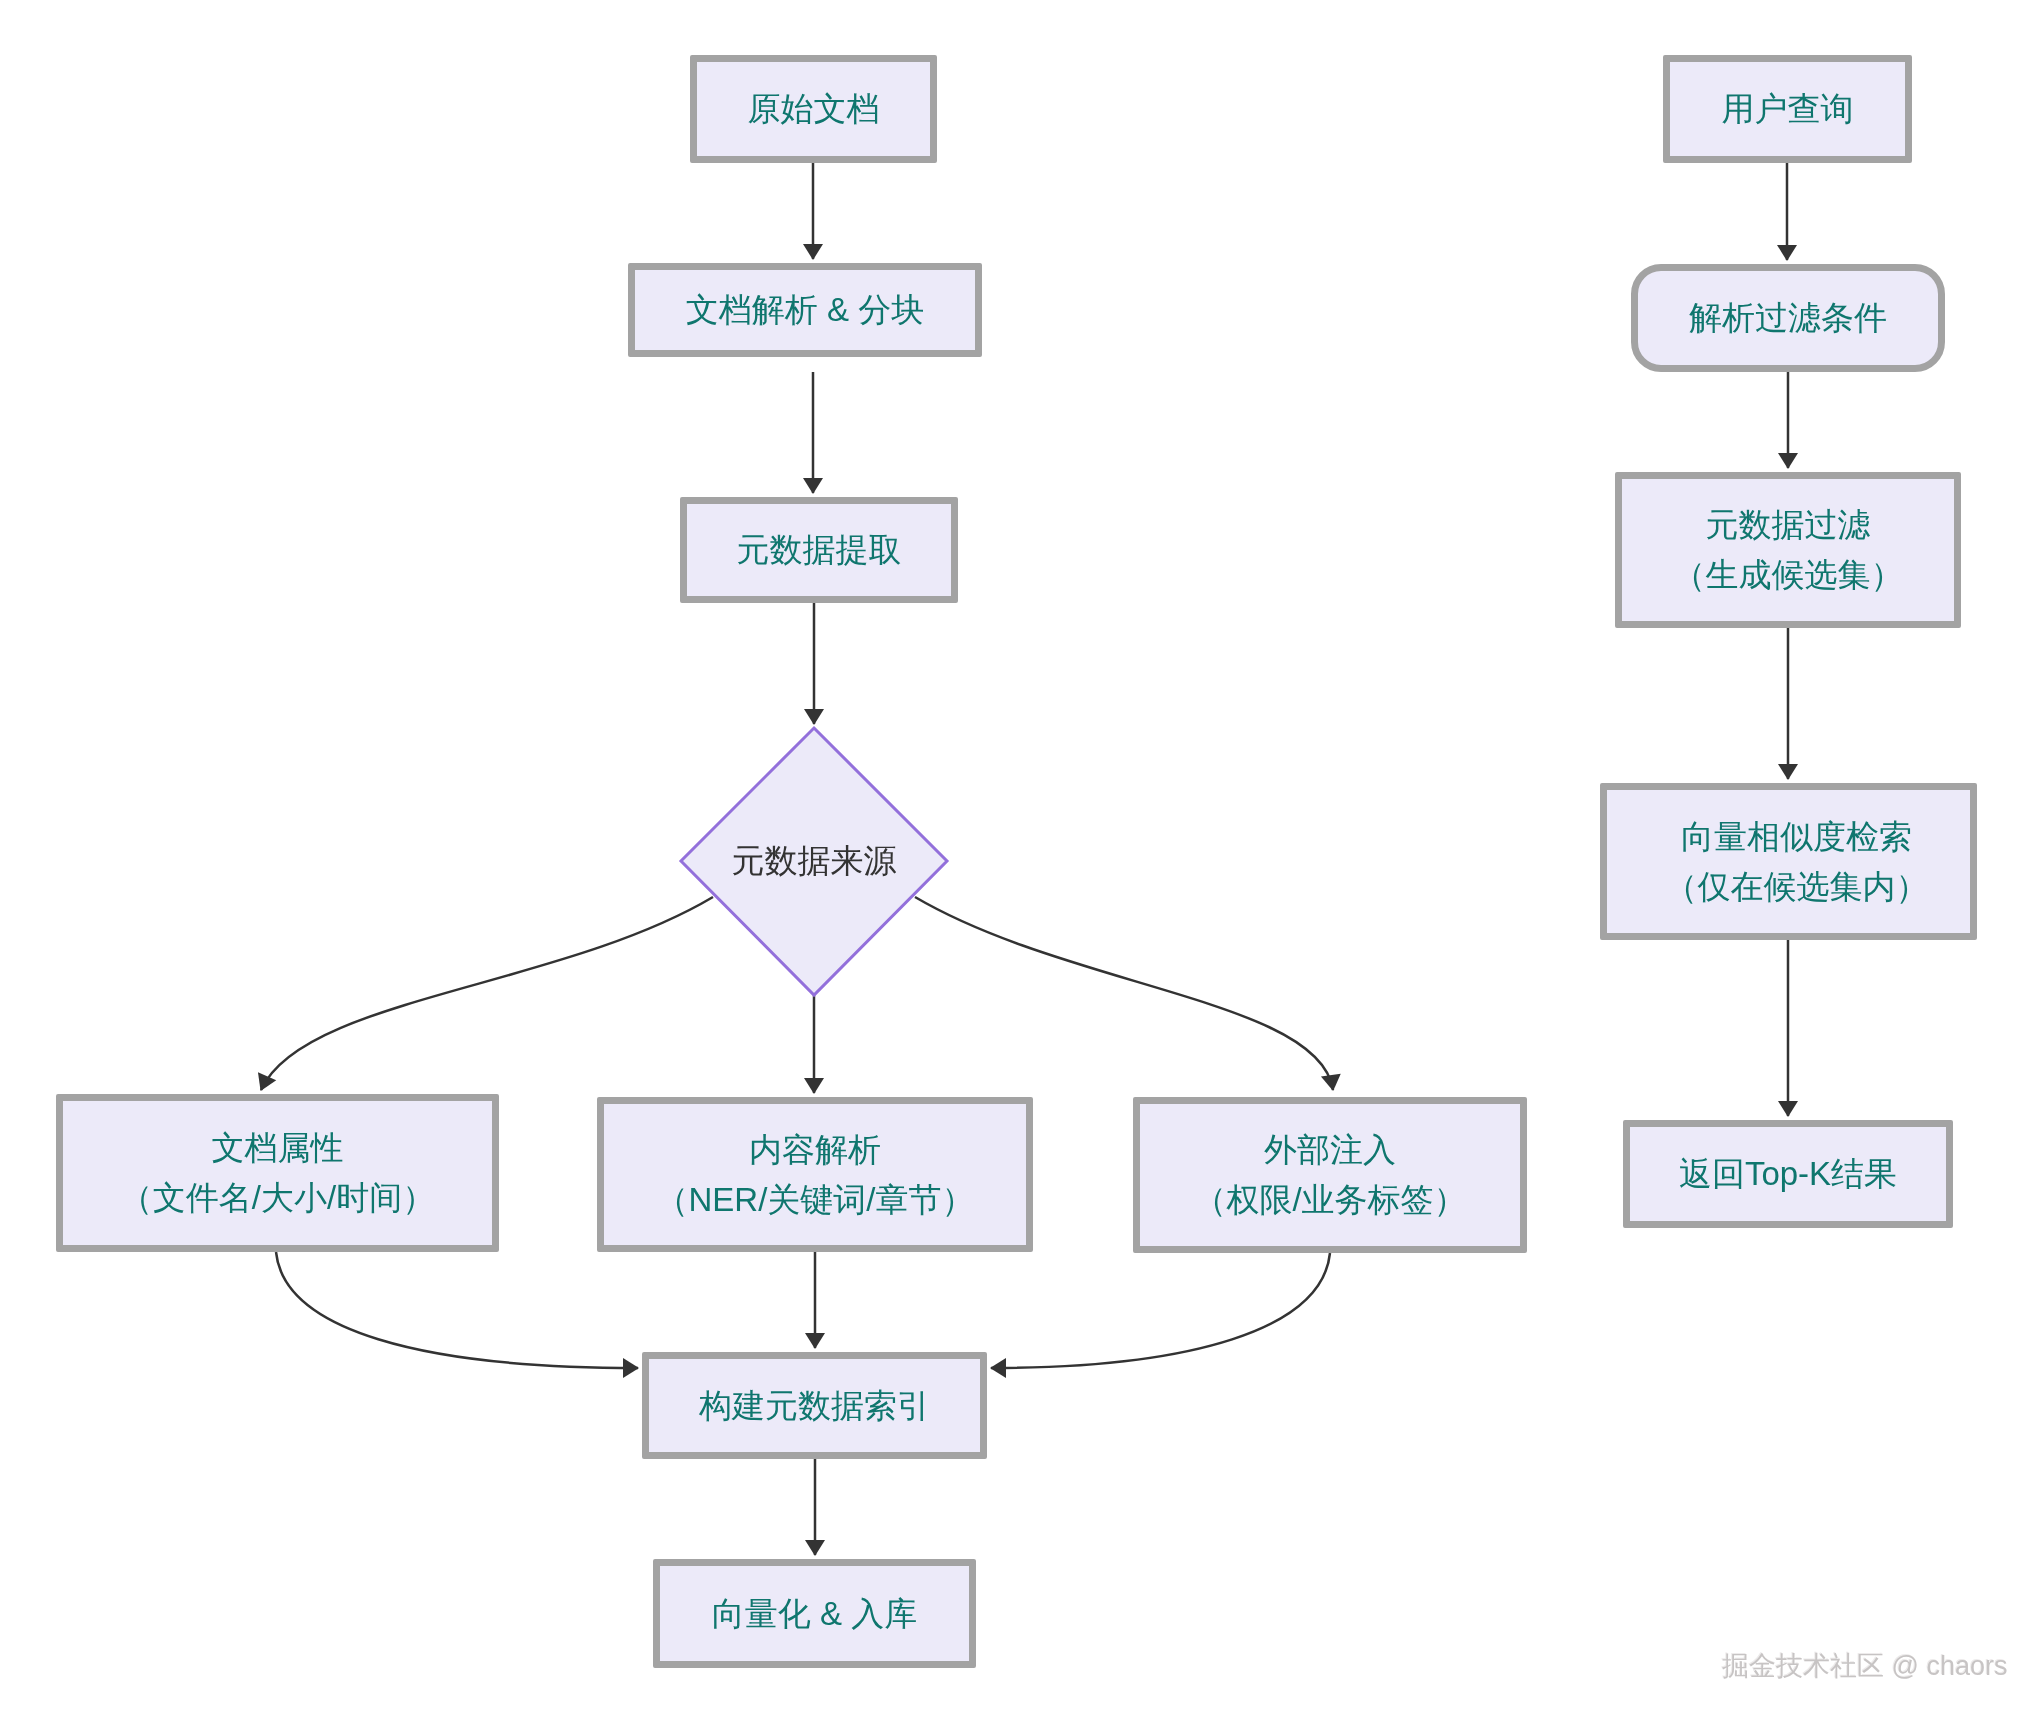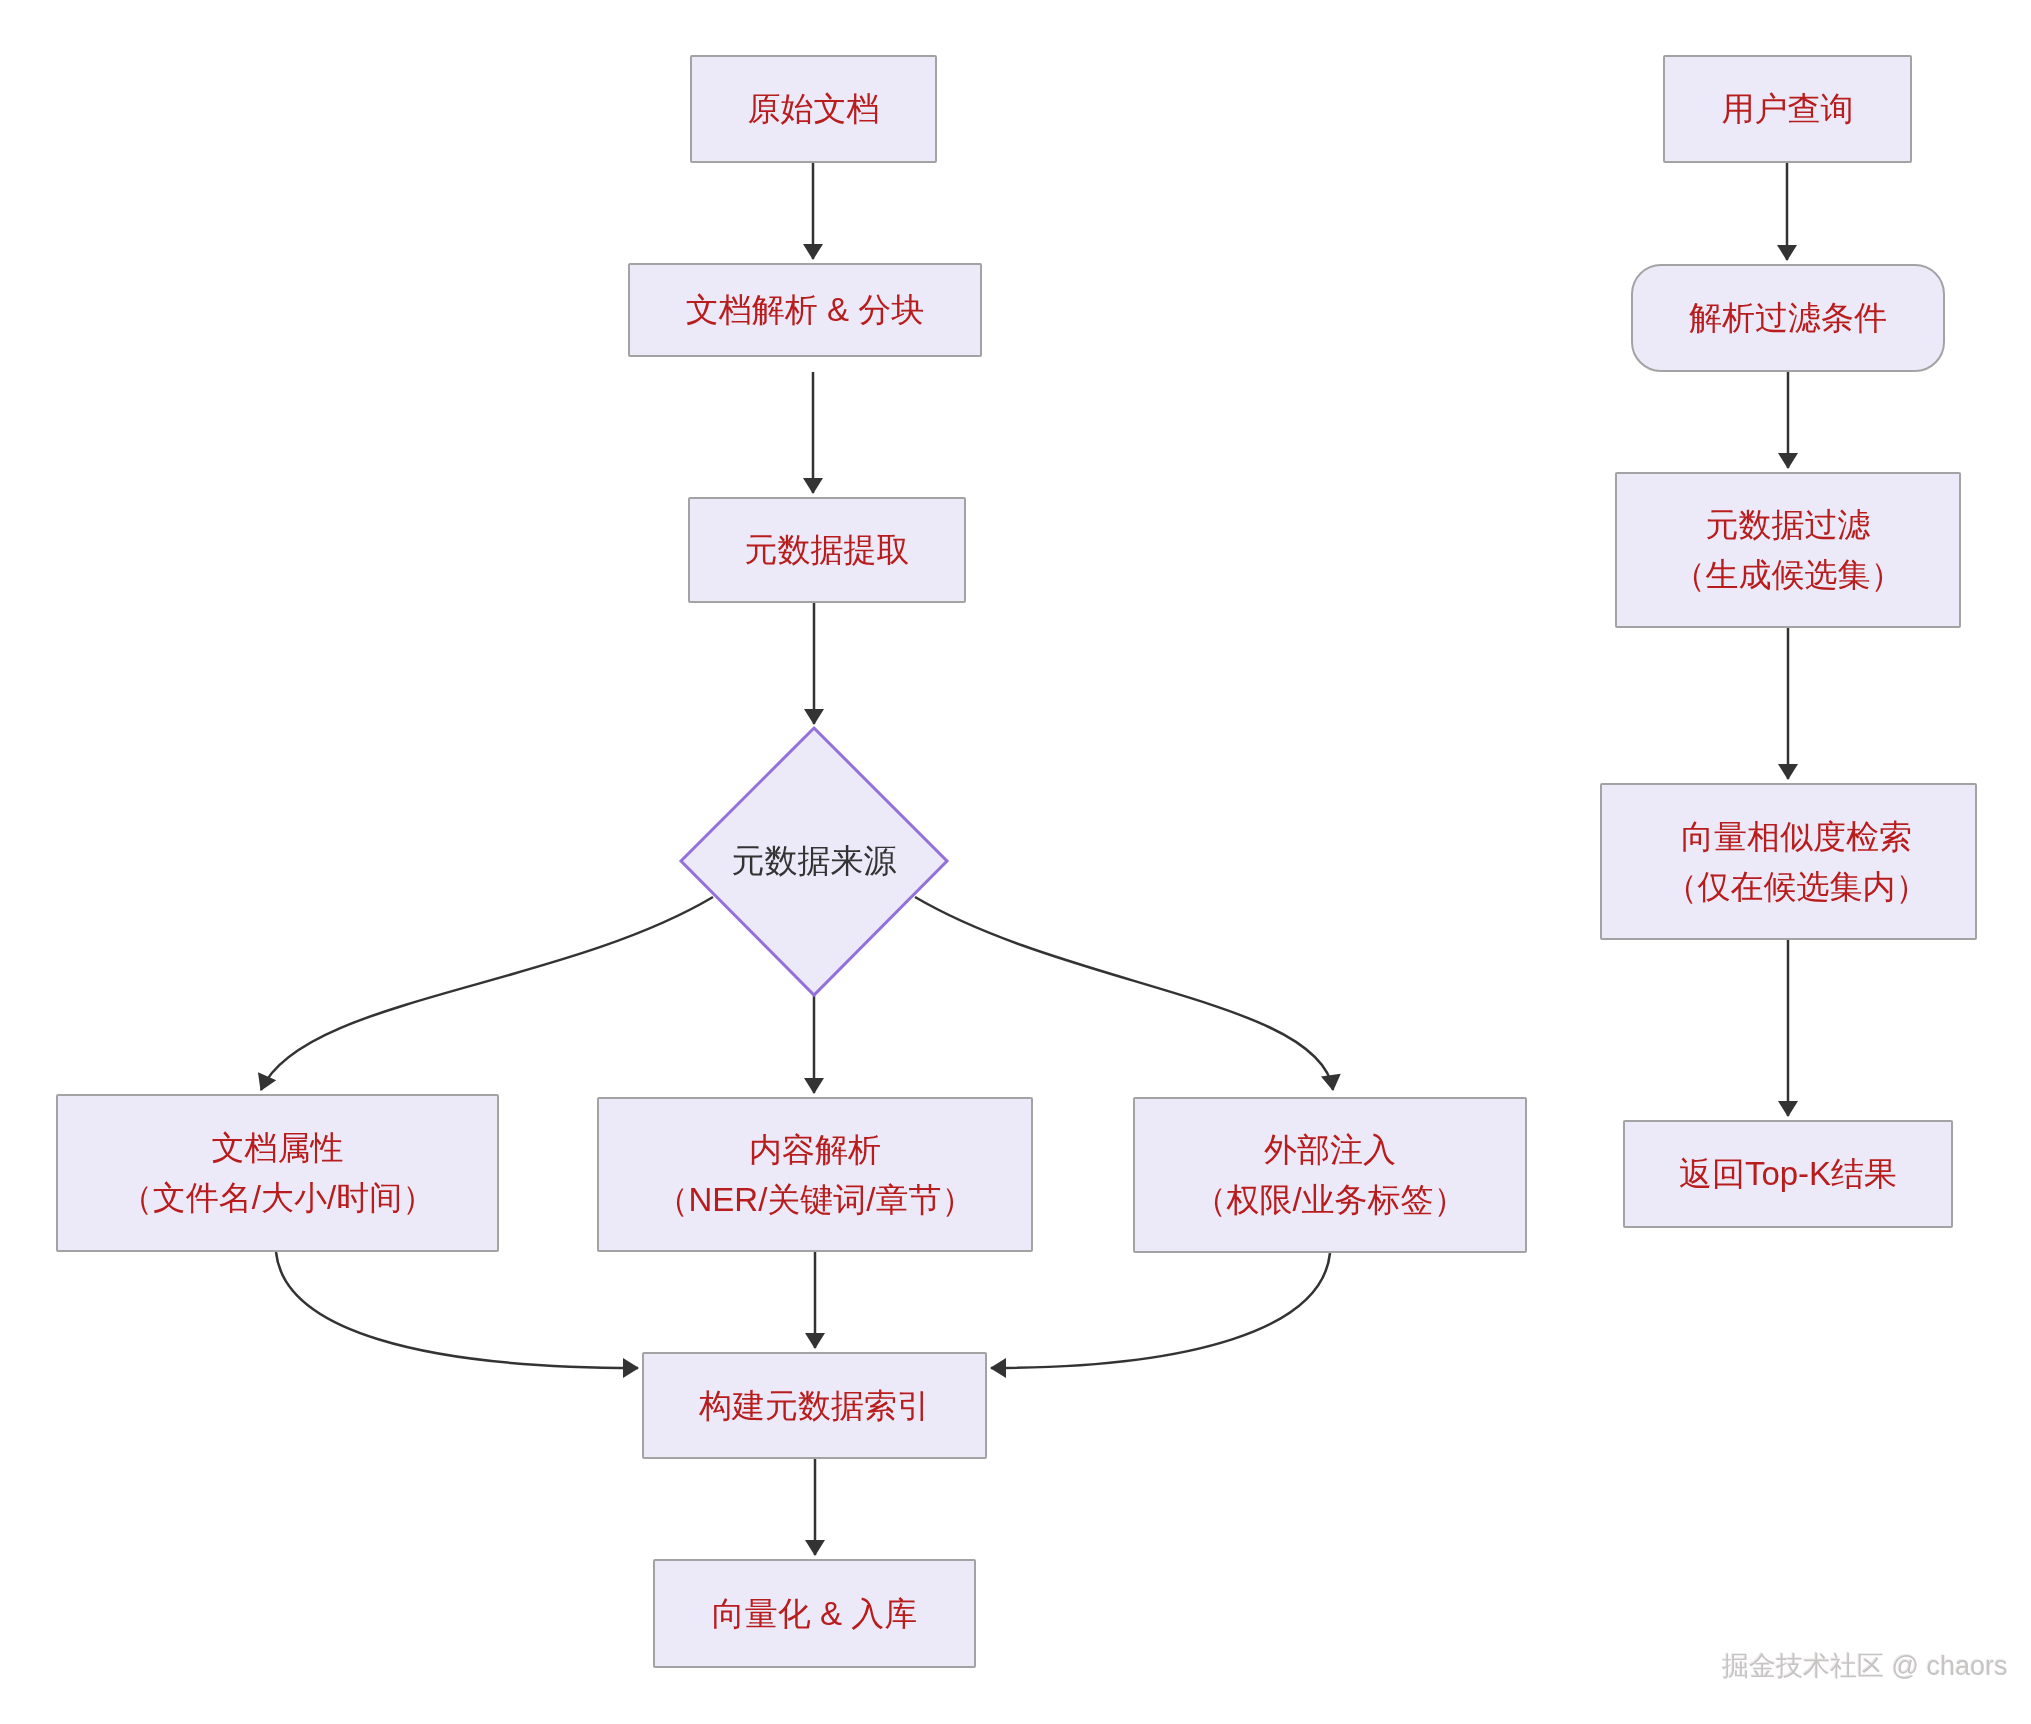--- a/index.html
+++ b/index.html
@@ -9,37 +9,37 @@
     position:relative;
     overflow:hidden;
     font-family:"Liberation Sans","DejaVu Sans",sans-serif;
     color:#333333;
   }
   #canvas{position:absolute;left:0;top:0;width:2031px;height:1724px;}
   svg.edges{position:absolute;left:0;top:0;z-index:1;}
   .node{
     position:absolute;z-index:2;
     background:#ECEAF9;
-    border:2px solid #a3a3a3;
+    border:7px solid #a3a3a3;
     border-radius:2px;
     box-sizing:border-box;
     display:flex;flex-direction:column;align-items:center;justify-content:center;
-    font-size:33px;line-height:50px;color:#b91c1c;
+    font-size:33px;line-height:50px;color:#0f766e;
     text-align:center;white-space:nowrap;
   }
   .diamond-label{
     position:absolute;z-index:3;
     left:814px;top:861px;
     transform:translate(-50%,-50%);
     font-size:33px;color:#333333;white-space:nowrap;
   }
   
   #n-raw-doc        {left:690px; top:55px;   width:247px; height:108px;}
   #n-parse-chunk    {left:628px; top:263px;  width:354px; height:94px;}
-  #n-meta-extract   {left:680px; top:497px;  width:278px; height:106px;margin-left:8px;}
+  #n-meta-extract   {left:680px; top:497px;  width:278px; height:106px;}
   #n-doc-attrs      {left:56px;  top:1094px; width:443px; height:158px;}
   #n-content-parse  {left:597px; top:1097px; width:436px; height:155px;}
   #n-external-inject{left:1133px;top:1097px; width:394px; height:156px;}
   #n-build-index    {left:642px; top:1352px; width:345px; height:107px;}
   #n-vectorize      {left:653px; top:1559px; width:323px; height:109px;}
   
   #n-user-query     {left:1663px;top:55px;   width:249px; height:108px;}
   #n-parse-filter   {left:1631px;top:264px;  width:314px; height:108px;border-radius:30px;}
   #n-meta-filter    {left:1615px;top:472px;  width:346px; height:156px;}
   #n-vector-search  {left:1600px;top:783px;  width:377px; height:157px;padding-left:16px;}

